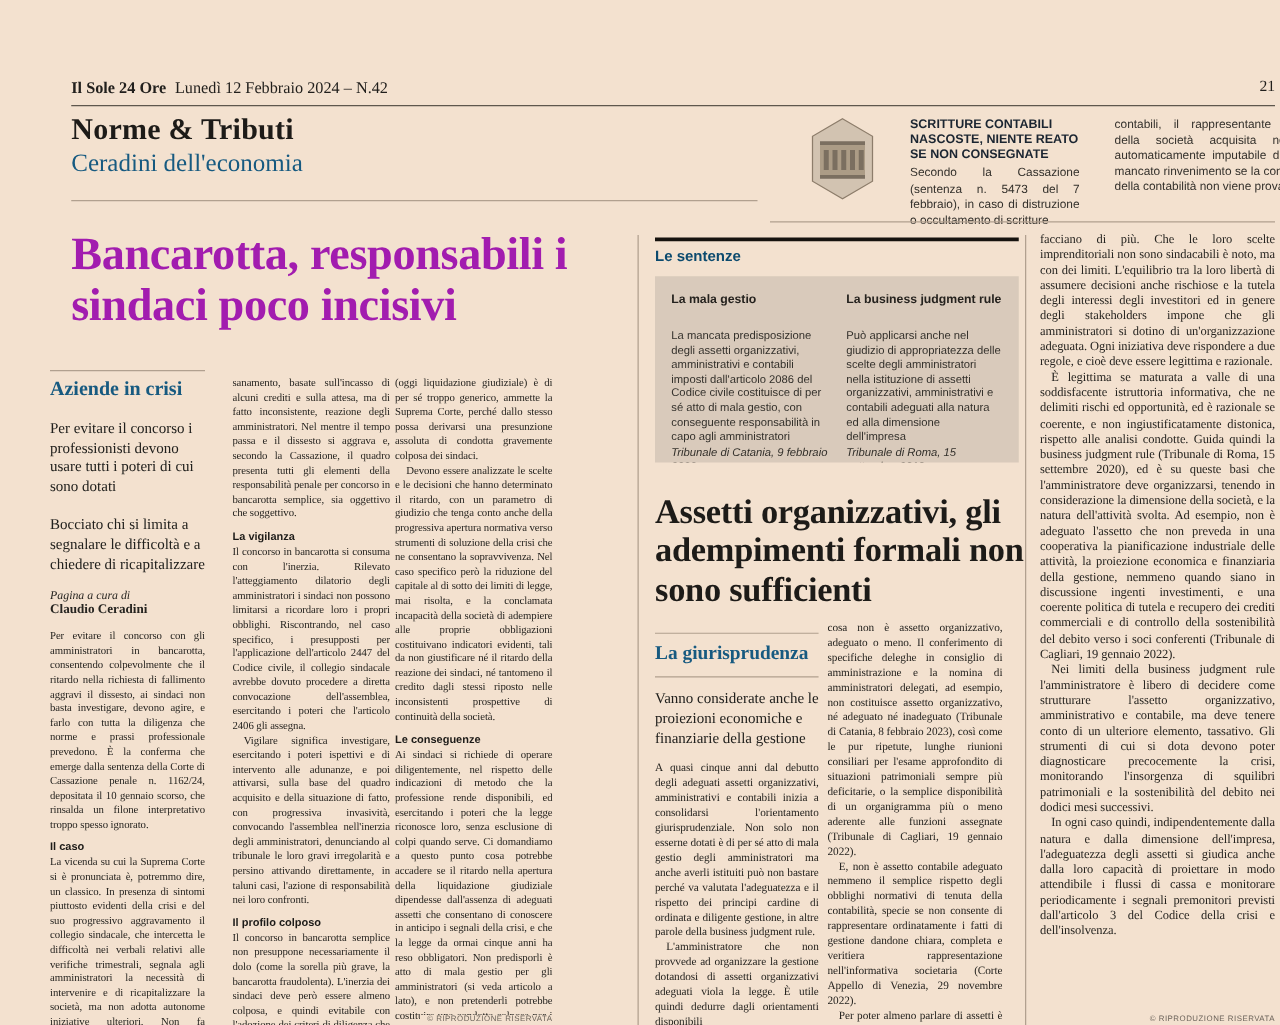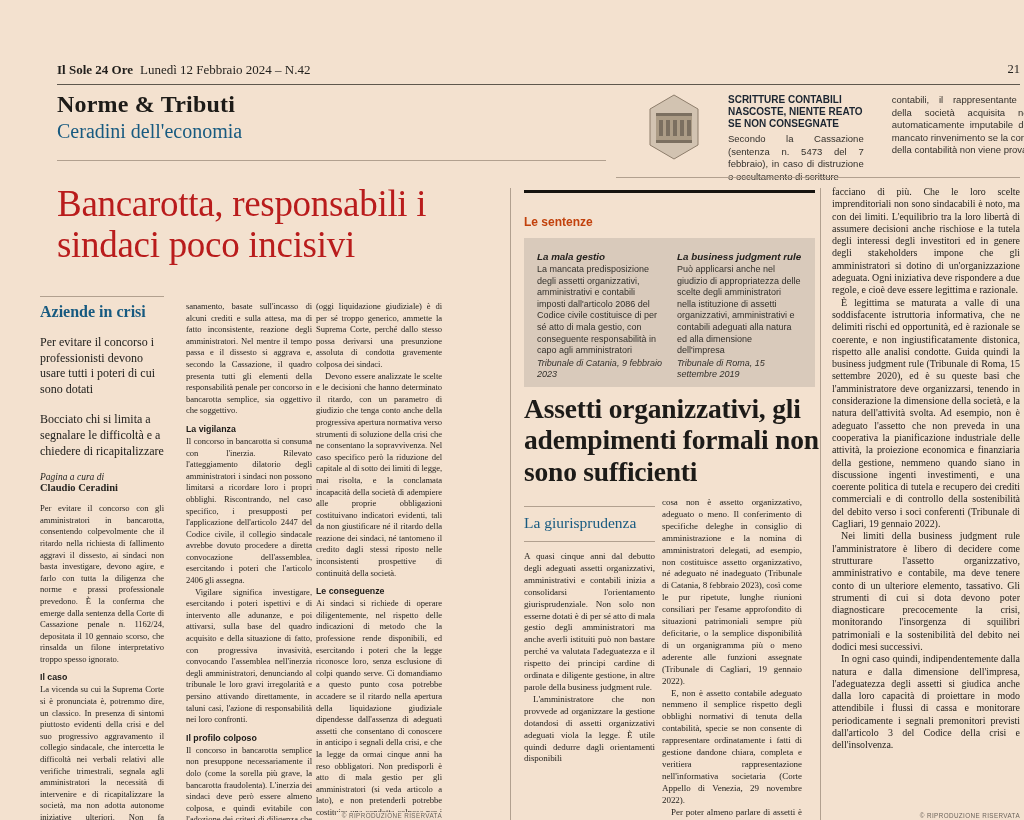--- a/index.html
+++ b/index.html
@@ -22,21 +22,21 @@
 
   
   .brief{left:648px;top:94px;width:404px;display:flex;gap:28px;font-family:Liberation Sans, sans-serif;}
   .brief-icon{flex:0 0 52px;}
   .brief-col1{width:154px;}
   .brief-col2{width:182px;font-size:9.5px;line-height:1.32;color:#33302b;text-align:justify;}
   .brief-title{font-size:10px;line-height:1.2;font-weight:bold;color:#1b2531;margin-bottom:3px;}
   .brief-body{font-size:9.5px;line-height:1.32;color:#33302b;text-align:justify;}
 
   
-  .headline1{left:57px;top:183px;width:432px;font-size:37px;line-height:1.12;font-weight:normal;color:#b91c1c;letter-spacing:-.3px;}
+  .headline1{left:57px;top:183px;width:432px;font-size:37px;line-height:1.12;font-weight:bold;color:#a21caf;letter-spacing:-.3px;}
 
   
   .a1col{position:absolute;overflow:hidden;}
   .a1c1{left:40px;top:296px;width:124px;height:592px;}
   .a1c2{left:186px;top:301px;width:126px;height:519px;}
   .a1c3{left:316px;top:301px;width:126px;height:519px;}
   .kicker{font-size:16px;font-weight:bold;color:#175a80;border-top:1px solid #b1a08f;padding:6px 0 8px;}
   .standfirst{font-size:12px;line-height:1.3;color:#21201d;padding:6px 0 9px;}
   .byline{padding:4px 0 10px;}
   .byline .lab{font-style:italic;font-size:9.5px;display:block;}
@@ -45,32 +45,32 @@
   .body p.ind{text-indent:9px;}
   .subhead{font-family:"Liberation Sans",sans-serif;font-weight:bold;font-size:8.8px;
            margin:7px 0 2px;color:#1d1b18;}
   .copyright{font-family:"Liberation Sans",sans-serif;font-size:6.3px;letter-spacing:.4px;
              color:#6b635a;text-align:right;}
   .copy-abs{position:absolute;right:0;bottom:1px;background:#f3e1cf;padding-left:6px;}
 
   
   .sentenze{left:524px;top:190px;width:291px;font-family:"Liberation Sans",sans-serif;}
   .sent-bar{height:3px;background:#16130f;}
-  .sent-label{font-size:12px;font-weight:bold;color:#c2410c;padding:22px 0 9px;}
+  .sent-label{font-size:12px;font-weight:bold;color:#0c4a6e;padding:5px 0 9px;}
   .sent-box{background:#d9cabb;padding:13px 13px 10px;display:flex;gap:15px;height:126px;overflow:hidden;}
   .sent-col{flex:1;}
-  .sent-title{font-size:9.8px;font-weight:bold;color:#25221e;margin-bottom:2px;font-style:italic;}
+  .sent-title{font-size:9.8px;font-weight:bold;color:#25221e;margin-bottom:18px;}
   .sent-body{font-size:9px;line-height:11.6px;color:#33302b;}
   .sent-src{font-size:9px;line-height:11.6px;font-style:italic;color:#33302b;margin-top:1px;}
 
   
   .headline2{left:524px;top:393px;width:296px;font-size:27.5px;line-height:1.14;font-weight:bold;color:#1d1b18;letter-spacing:-.2px;}
   .a2colA{left:524px;top:506px;width:131px;height:314px;overflow:hidden;position:absolute;}
   .a2colB{left:662px;top:497px;width:140px;height:323px;overflow:hidden;position:absolute;}
-  .kicker2{font-size:15.5px;font-weight:normal;color:#175a80;border-top:1px solid #b1a08f;
+  .kicker2{font-size:15.5px;font-weight:bold;color:#175a80;border-top:1px solid #b1a08f;
            border-bottom:1px solid #b1a08f;padding:7px 0 9px;margin-bottom:9px;}
   .standfirst2{font-size:12px;line-height:1.32;color:#21201d;padding:0 0 11px;}
   .body2 p{margin:0;font-size:9px;line-height:11.9px;text-align:justify;letter-spacing:-.05px;}
   .body2 p.ind{text-indent:9px;}
 
   
   .rightcol{left:832px;top:186px;width:188px;height:634px;overflow:hidden;position:absolute;}
   .rightcol p{margin:0;font-size:10px;line-height:12.3px;text-align:justify;letter-spacing:-.05px;}
   .rightcol p.ind{text-indent:9px;}
 </style>
@@ -162,20 +162,21 @@
         <div class="sent-body">Può applicarsi anche nel giudizio di appropriatezza delle scelte degli amministratori nella istituzione di assetti organizzativi, amministrativi e contabili adeguati alla natura ed alla dimensione dell'impresa</div>
         <div class="sent-src">Tribunale di Roma, 15 settembre 2019</div>
       </div>
     </div>
   </div>
 
   <div class="abs headline2">Assetti organizzativi, gli adempimenti formali non sono sufficienti</div>
 
   <div class="a2colA">
     <div class="kicker2">La giurisprudenza</div>
+    <div class="standfirst2">Vanno considerate anche le proiezioni economiche e finanziarie della gestione</div>
     <div class="body2">
       <p>A quasi cinque anni dal debutto degli adeguati assetti organizzativi, amministrativi e contabili inizia a consolidarsi l'orientamento giurisprudenziale. Non solo non esserne dotati è di per sé atto di mala gestio degli amministratori ma anche averli istituiti può non bastare perché va valutata l'adeguatezza e il rispetto dei principi cardine di ordinata e diligente gestione, in altre parole della business judgment rule.</p>
       <p class="ind">L'amministratore che non provvede ad organizzare la gestione dotandosi di assetti organizzativi adeguati viola la legge. È utile quindi dedurre dagli orientamenti disponibili</p>
     </div>
   </div>
 
   <div class="a2colB body2">
     <p>cosa non è assetto organizzativo, adeguato o meno. Il conferimento di specifiche deleghe in consiglio di amministrazione e la nomina di amministratori delegati, ad esempio, non costituisce assetto organizzativo, né adeguato né inadeguato (Tribunale di Catania, 8 febbraio 2023), così come le pur ripetute, lunghe riunioni consiliari per l'esame approfondito di situazioni patrimoniali sempre più deficitarie, o la semplice disponibilità di un organigramma più o meno aderente alle funzioni assegnate (Tribunale di Cagliari, 19 gennaio 2022).</p>
     <p class="ind">E, non è assetto contabile adeguato nemmeno il semplice rispetto degli obblighi normativi di tenuta della contabilità, specie se non consente di rappresentare ordinatamente i fatti di gestione dandone chiara, completa e veritiera rappresentazione nell'informativa societaria (Corte Appello di Venezia, 29 novembre 2022).</p>
     <p class="ind">Per poter almeno parlare di assetti è necessario che gli amministratori</p>

